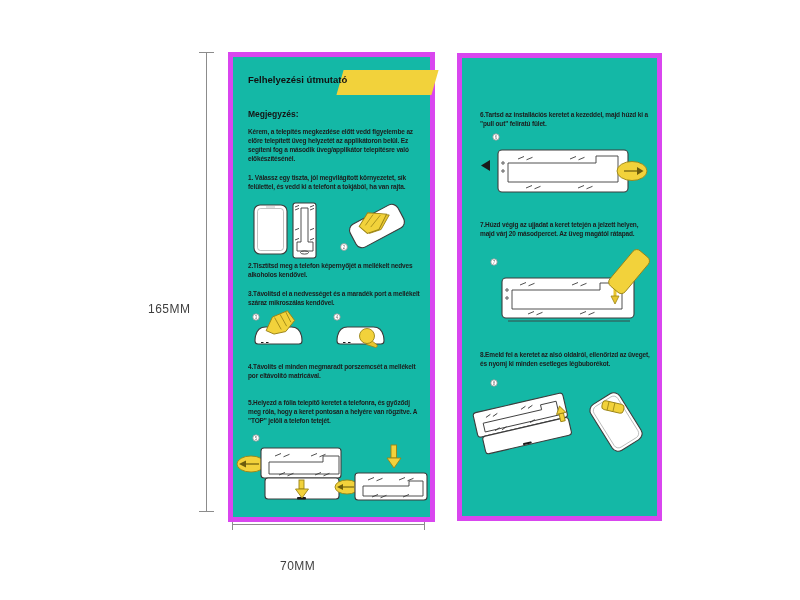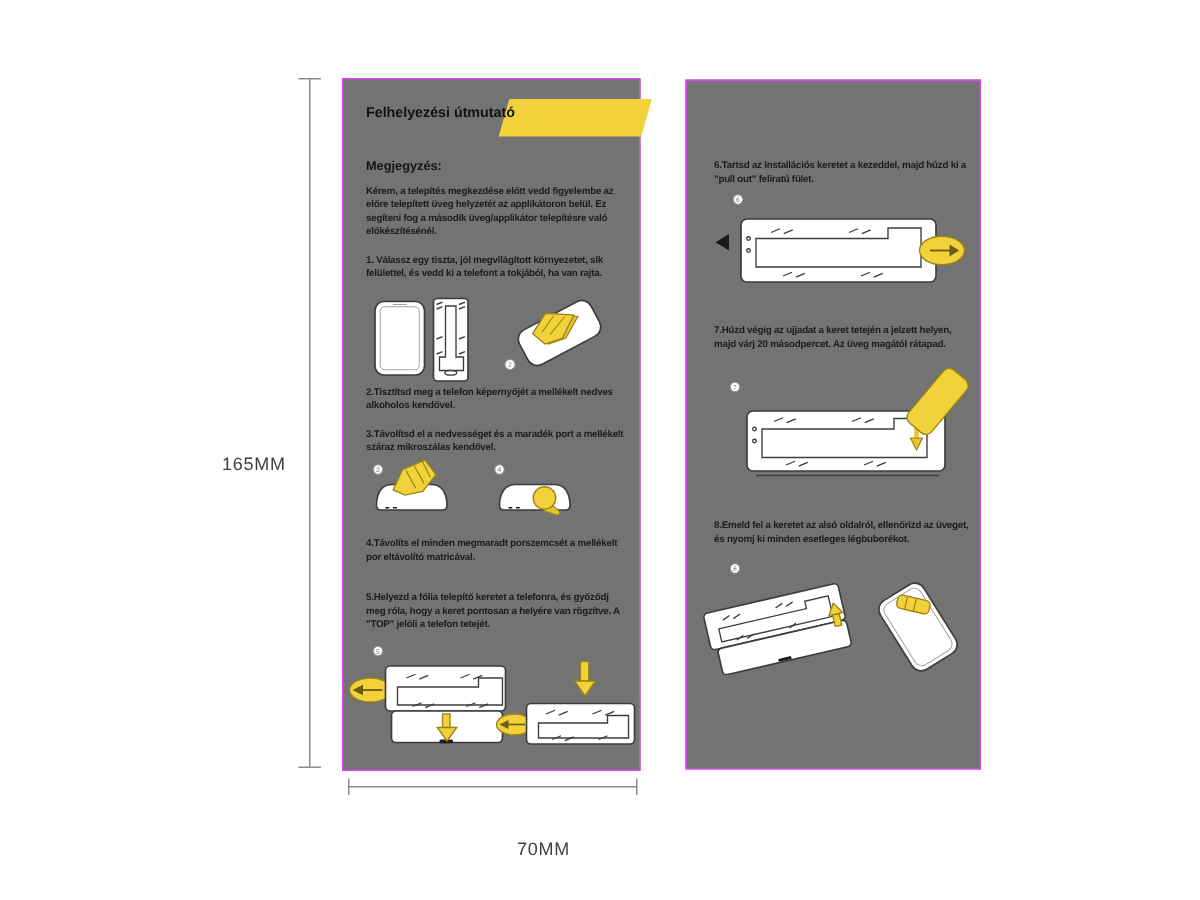--- a/index.html
+++ b/index.html
@@ -1,18 +1,18 @@
 <!DOCTYPE html>
 <html><head>
 <meta charset="utf-8">
 <style>
   html,body{margin:0;padding:0;background:#fff;}
   #canvas{position:relative;width:800px;height:600px;background:#ffffff;overflow:hidden;
           font-family:"Liberation Sans",sans-serif;}
-  .panel{position:absolute;background:#737373;border:1px solid #d946ef;overflow:visible;}
+  .panel{position:absolute;background:#14b8a6;border:5px solid #d946ef;overflow:visible;}
   .txt{position:absolute;font:700 6.5px/9px "Liberation Sans",sans-serif;color:#1c1c1c;
        letter-spacing:-0.15px;}
   .h-note{position:absolute;font:700 8.5px/10px "Liberation Sans",sans-serif;color:#141414;}
   .title{position:absolute;font:700 9.5px/12px "Liberation Sans",sans-serif;color:#111;z-index:2;}
   .yellow-band{position:absolute;background:#F2D23B;transform:skewX(-16deg);z-index:1;}
   .dim-line{position:absolute;background:#8c8c8c;}
   .dim-label{position:absolute;font:400 12px/14px "Liberation Sans",sans-serif;color:#3f3f3f;
              letter-spacing:.5px;margin-top:28px;}
   svg{position:absolute;overflow:visible;}
   .ln{fill:#fff;stroke:#3c3c3c;stroke-width:1.1;}
@@ -32,21 +32,21 @@
 <div id="canvas">
 
   <div class="dim-line" style="left:206px;top:52px;width:1px;height:460px;"></div>
   <div class="dim-line" style="left:199px;top:52px;width:15px;height:1px;"></div>
   <div class="dim-line" style="left:199px;top:511px;width:15px;height:1px;"></div>
   <div class="dim-label" style="left:148px;top:274px;">165MM</div>
 
   <div class="dim-line" style="left:232px;top:524px;width:193px;height:1px;"></div>
   <div class="dim-line" style="left:232px;top:519px;width:1px;height:11px;"></div>
   <div class="dim-line" style="left:424px;top:519px;width:1px;height:11px;"></div>
-  <div class="dim-label" style="left:280px;top:531px;width:100px;text-align:right;">70MM</div>
+  <div class="dim-label" style="left:280px;top:531px;width:100px;text-align:left;">70MM</div>
 
   <div class="panel" style="left:228px;top:52px;width:197px;height:460px;">
 
     <div class="yellow-band" style="left:107px;top:13px;width:95px;height:25px;"></div>
     <div class="title" style="left:15px;top:17px;">Felhelyezési útmutató</div>
 
     <div class="h-note" style="left:15px;top:52px;">Megjegyzés:</div>
     <div class="txt" style="left:15px;top:70px;width:172px;">Kérem, a telepítés megkezdése előtt vedd figyelembe az előre telepített üveg helyzetét az applikátoron belül. Ez segíteni fog a második üveg/applikátor telepítésre való előkészítésénél.</div>
 
     <div class="txt" style="left:15px;top:116px;width:172px;">1. Válassz egy tiszta, jól megvilágított környezetet, sík felülettel, és vedd ki a telefont a tokjából, ha van rajta.</div>

